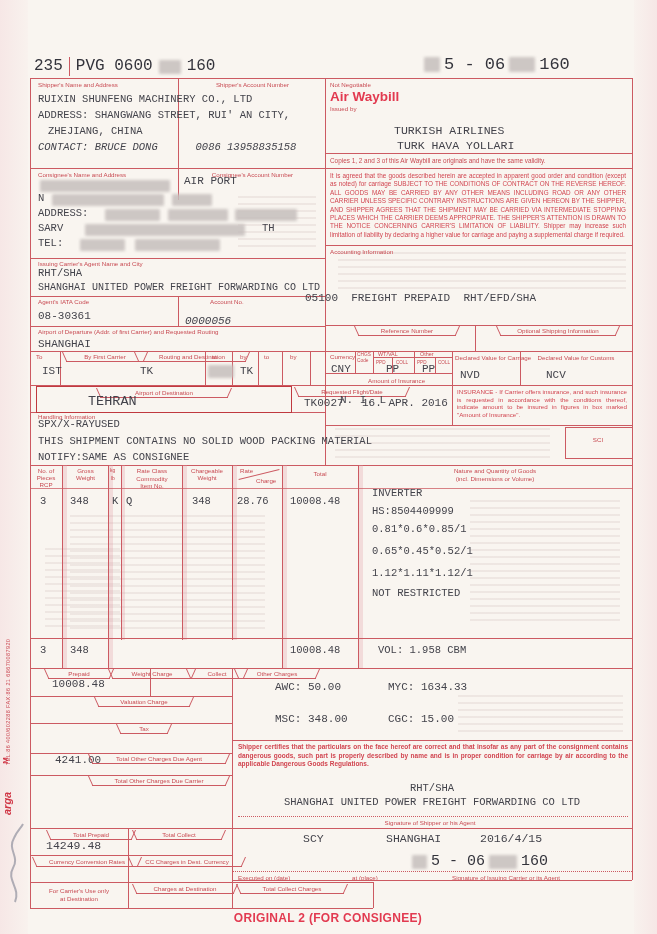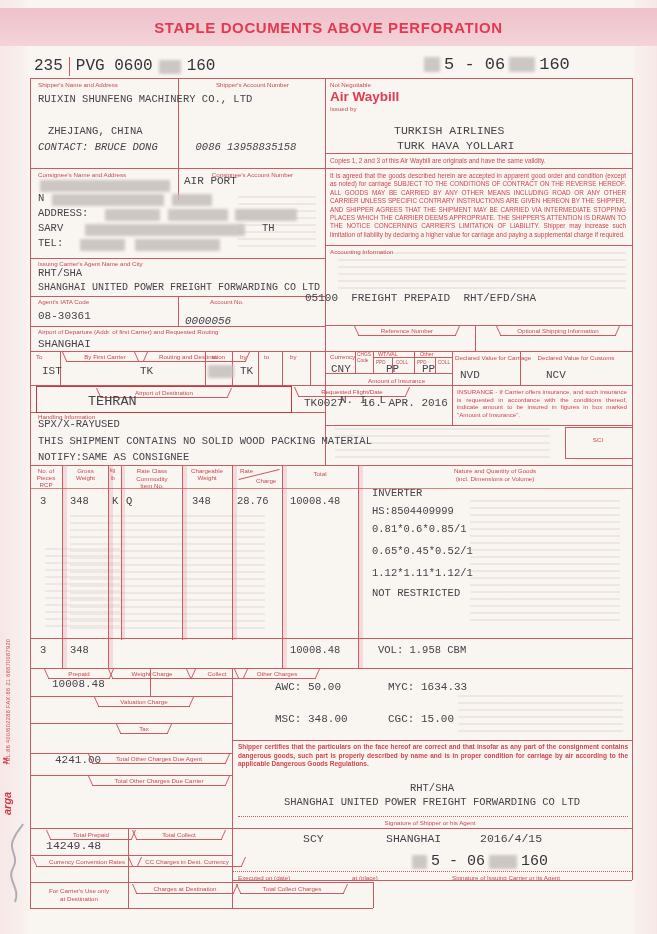--- a/index.html
+++ b/index.html
@@ -32,23 +32,20 @@
   .ctr{text-align:center;}
 </style>
 </head>
 <body>
 
 <div class="page">
 
   <div class="edge" style="left:0;width:28px;"></div>
   <div class="edge" style="left:634px;width:23px;transform:scaleX(-1);"></div>
 
-  <div class="banner">
-    <span>STAPLE DOCUMENTS ABOVE PERFORATION</span>
-  </div>
 
   <div class="flexrow" style="left:34px;top:57px;gap:6px;">
     <span class="tw" style="position:static;font-size:16px;color:#33333b;">235</span>
     <span style="width:1px;height:19px;background:#cc5a62;"></span>
     <span class="tw" style="position:static;font-size:16px;color:#33333b;">PVG 0600</span>
     <span class="blur" style="width:22px;height:14px;"></span>
     <span class="tw" style="position:static;font-size:16px;color:#33333b;">160</span>
   </div>
   <div class="flexrow" style="left:424px;top:56px;gap:4px;">
     <span class="blur" style="width:16px;height:15px;"></span>
@@ -100,20 +97,21 @@
   <div class="vl" style="left:452px;top:351px;height:74px;"></div>
   <div class="vl" style="left:520px;top:351px;height:34px;"></div>
   <div class="hl" style="left:325px;top:373px;width:127px;"></div>
   <div class="hl" style="left:452px;top:385px;width:180px;"></div>
   <div class="hl" style="left:325px;top:425px;width:307px;"></div>
   <div style="position:absolute;left:565px;top:427px;width:66px;height:30px;border:1px solid #cc5a62;"></div>
 
   <div class="lbl" style="left:38px;top:81px;">Shipper's Name and Address</div>
   <div class="lbl lblc" style="left:185px;top:81px;width:135px;">Shipper's Account Number</div>
   <div class="tw" style="left:38px;top:94px;">RUIXIN SHUNFENG MACHINERY CO., LTD</div>
+  <div class="tw" style="left:38px;top:110px;">ADDRESS: SHANGWANG STREET, RUI' AN CITY,</div>
   <div class="tw" style="left:48px;top:126px;">ZHEJIANG, CHINA</div>
   <div class="tw" style="left:38px;top:142px;font-style:italic;">CONTACT: BRUCE DONG      0086 13958835158</div>
 
   <div class="lbl" style="left:38px;top:171px;">Consignee's Name and Address</div>
   <div class="lbl lblc" style="left:185px;top:171px;width:135px;">Consignee's Account Number</div>
   <div class="tw" style="left:184px;top:176px;font-size:11px;">AIR PORT</div>
   <div class="blur abs" style="left:40px;top:180px;width:130px;height:12px;"></div>
   <div class="tw" style="left:38px;top:193px;">N</div>
   <div class="blur abs" style="left:52px;top:194px;width:112px;height:12px;"></div>
   <div class="blur abs" style="left:172px;top:194px;width:40px;height:12px;"></div>
@@ -307,20 +305,21 @@
     <span class="tw" style="position:static;font-size:15px;color:#33333b;">5 - 06</span>
     <span class="blur" style="width:28px;height:14px;"></span>
     <span class="tw" style="position:static;font-size:15px;color:#33333b;">160</span>
   </div>
   <div class="dot" style="left:232px;top:871px;width:400px;"></div>
   <div class="lbl" style="left:238px;top:874px;">Executed on (date)</div>
   <div class="lbl" style="left:352px;top:874px;">at (place)</div>
   <div class="lbl" style="left:452px;top:874px;">Signature of Issuing Carrier or  its Agent</div>
   <div class="hl" style="left:232px;top:880px;width:400px;"></div>
 
+  <div style="position:absolute;left:178px;top:911px;width:300px;text-align:center;font-size:12px;font-weight:bold;color:#e23a50;letter-spacing:.3px;">ORIGINAL 2  (FOR CONSIGNEE)</div>
 
   <div style="position:absolute;left:-70px;top:680px;width:160px;height:10px;transform:rotate(-90deg);font-size:5.5px;color:#cc4a55;white-space:nowrap;letter-spacing:.4px;">TEL:86 400/602288  FAX:86 21 68670087920</div>
   <div style="position:absolute;left:2px;top:756px;transform:rotate(-90deg);font-size:8px;font-weight:bold;color:#d03545;">M</div>
   <div style="position:absolute;left:-10px;top:790px;width:36px;height:14px;transform:rotate(-90deg);font-size:11px;font-weight:bold;font-style:italic;color:#d03545;">arga</div>
   <svg style="position:absolute;left:2px;top:822px;" width="24" height="84" viewBox="0 0 24 84">
     <path d="M13,80 C19,66 4,58 11,46 C18,34 5,28 12,16 C15,9 19,6 21,2" stroke="#9c9ca8" stroke-width="2" fill="none" opacity="0.8"></path>
   </svg>
 
 </div>
 

